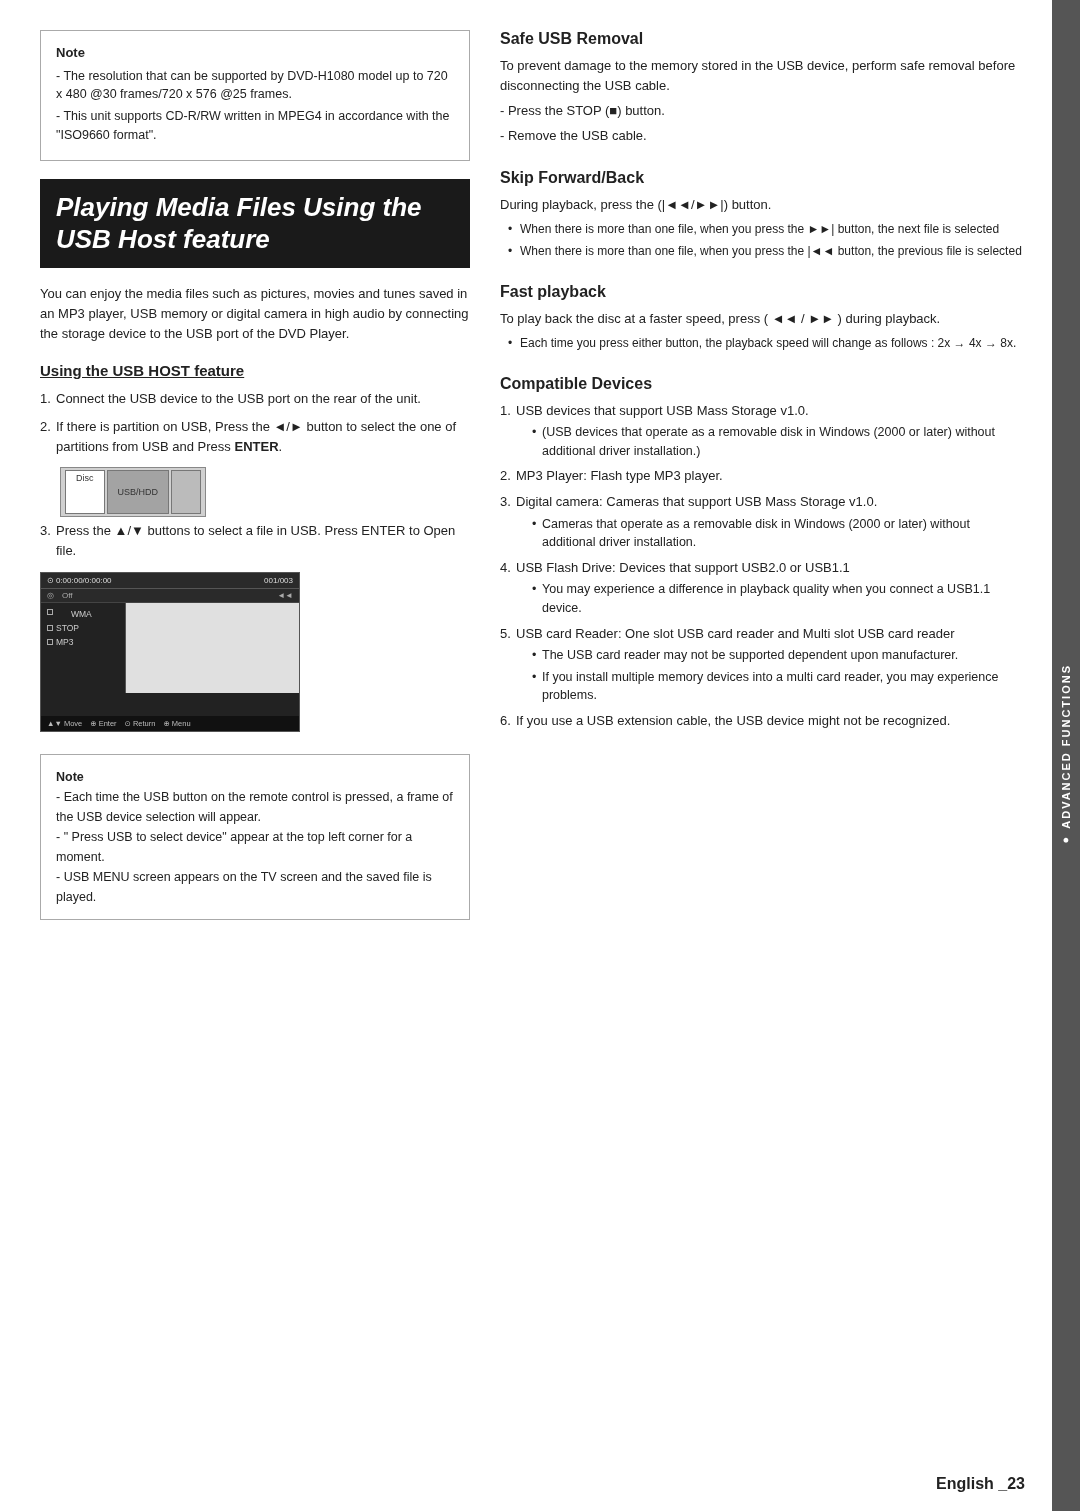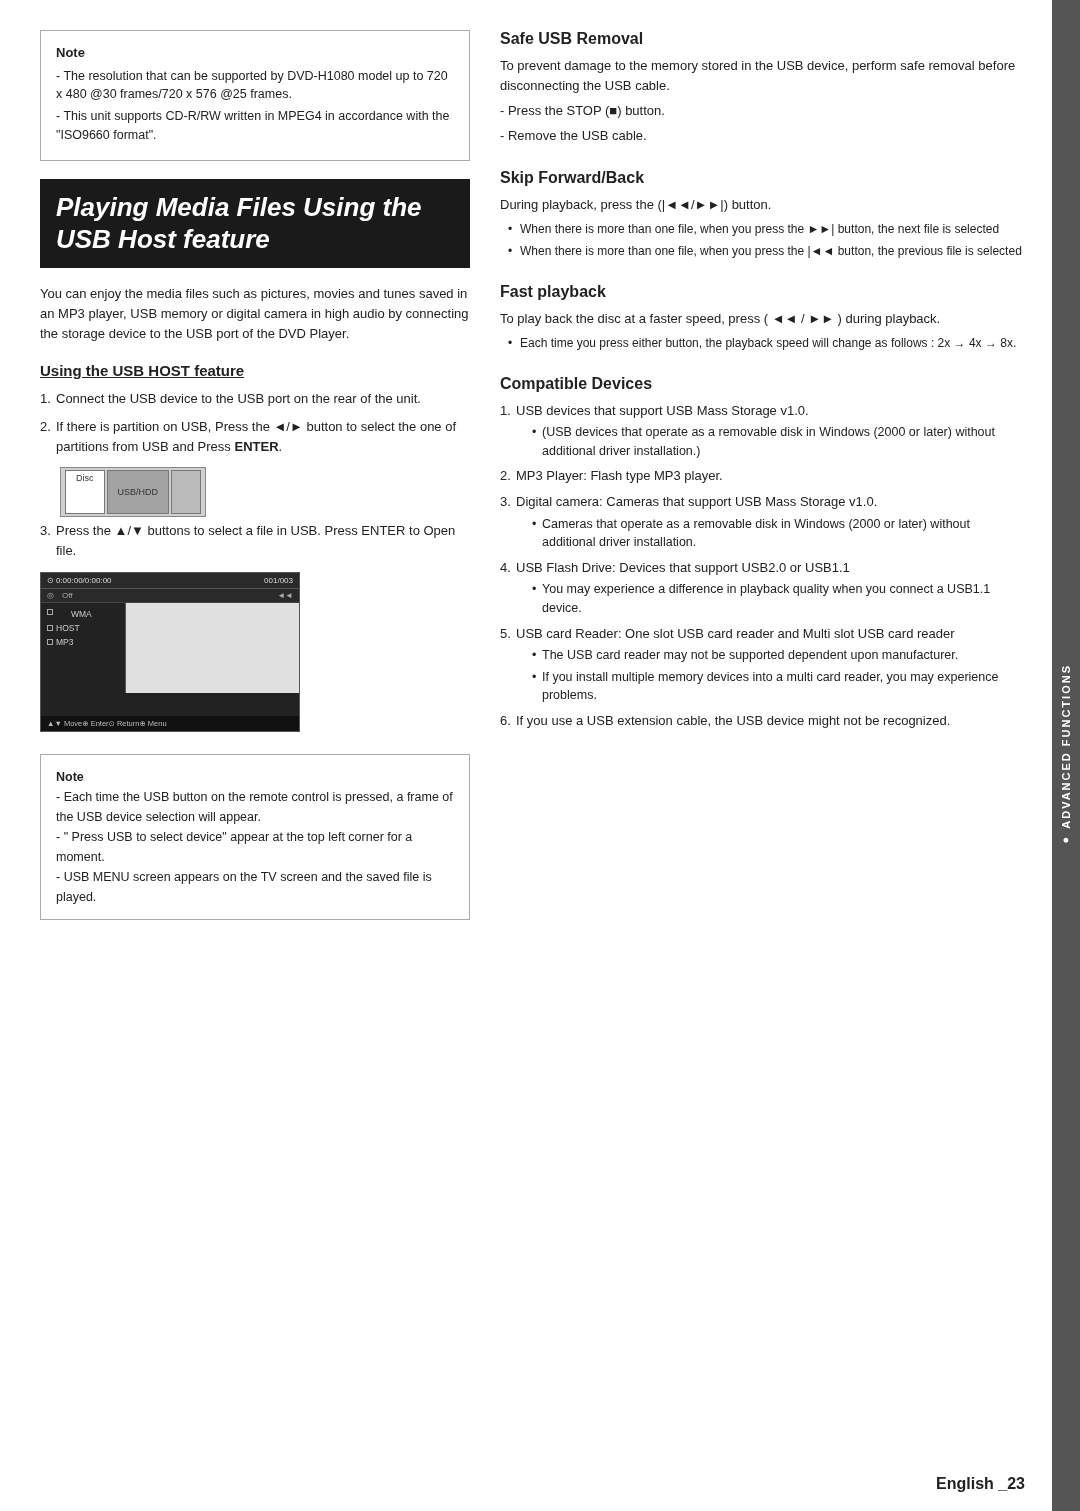--- a/index.html
+++ b/index.html
@@ -250,32 +250,32 @@
 
           <div style="display:flex; height:90px;">
 
             <div style="width:85px; border-right:1px solid #555; padding:4px 3px;">
               <div style="padding:2px 3px; display:flex; align-items:flex-start; gap:18px; color:#ccc; font-size:8.5px;">
                 <div style="width:6px;height:6px;border:1px solid #aaa;display:inline-block;flex-shrink:0;"></div>
                 <span>WMA</span>
               </div>
               <div style="padding:2px 3px; display:flex; align-items:center; gap:3px; color:#ccc; font-size:8.5px;">
                 <div style="width:6px;height:6px;border:1px solid #aaa;display:inline-block;flex-shrink:0;"></div>
-                <span>HOST</span>
+                <span>STOP</span>
               </div>
               <div style="padding:2px 3px; display:flex; align-items:center; gap:3px; color:#ccc; font-size:8.5px;">
                 <div style="width:6px;height:6px;border:1px solid #aaa;display:inline-block;flex-shrink:0;"></div>
                 <span>MP3</span>
               </div>
             </div>
 
             <div style="flex:1; background:#e0e0e0;"></div>
           </div>
 
-          <div style="position:absolute; bottom:0; left:0; right:0; background:#111; padding:3px 6px; display:flex; font-size:7.5px; color:#bbb;">
+          <div style="position:absolute; bottom:0; left:0; right:0; background:#111; padding:3px 6px; display:flex; gap:8px; font-size:7.5px; color:#bbb;">
             <span>▲▼ Move</span>
             <span>⊕ Enter</span>
             <span>⊙ Return</span>
             <span>⊕ Menu</span>
           </div>
         </div>
       </div>
 
       <div class="note-box-bottom">
         <div class="note-title bold">Note</div>

